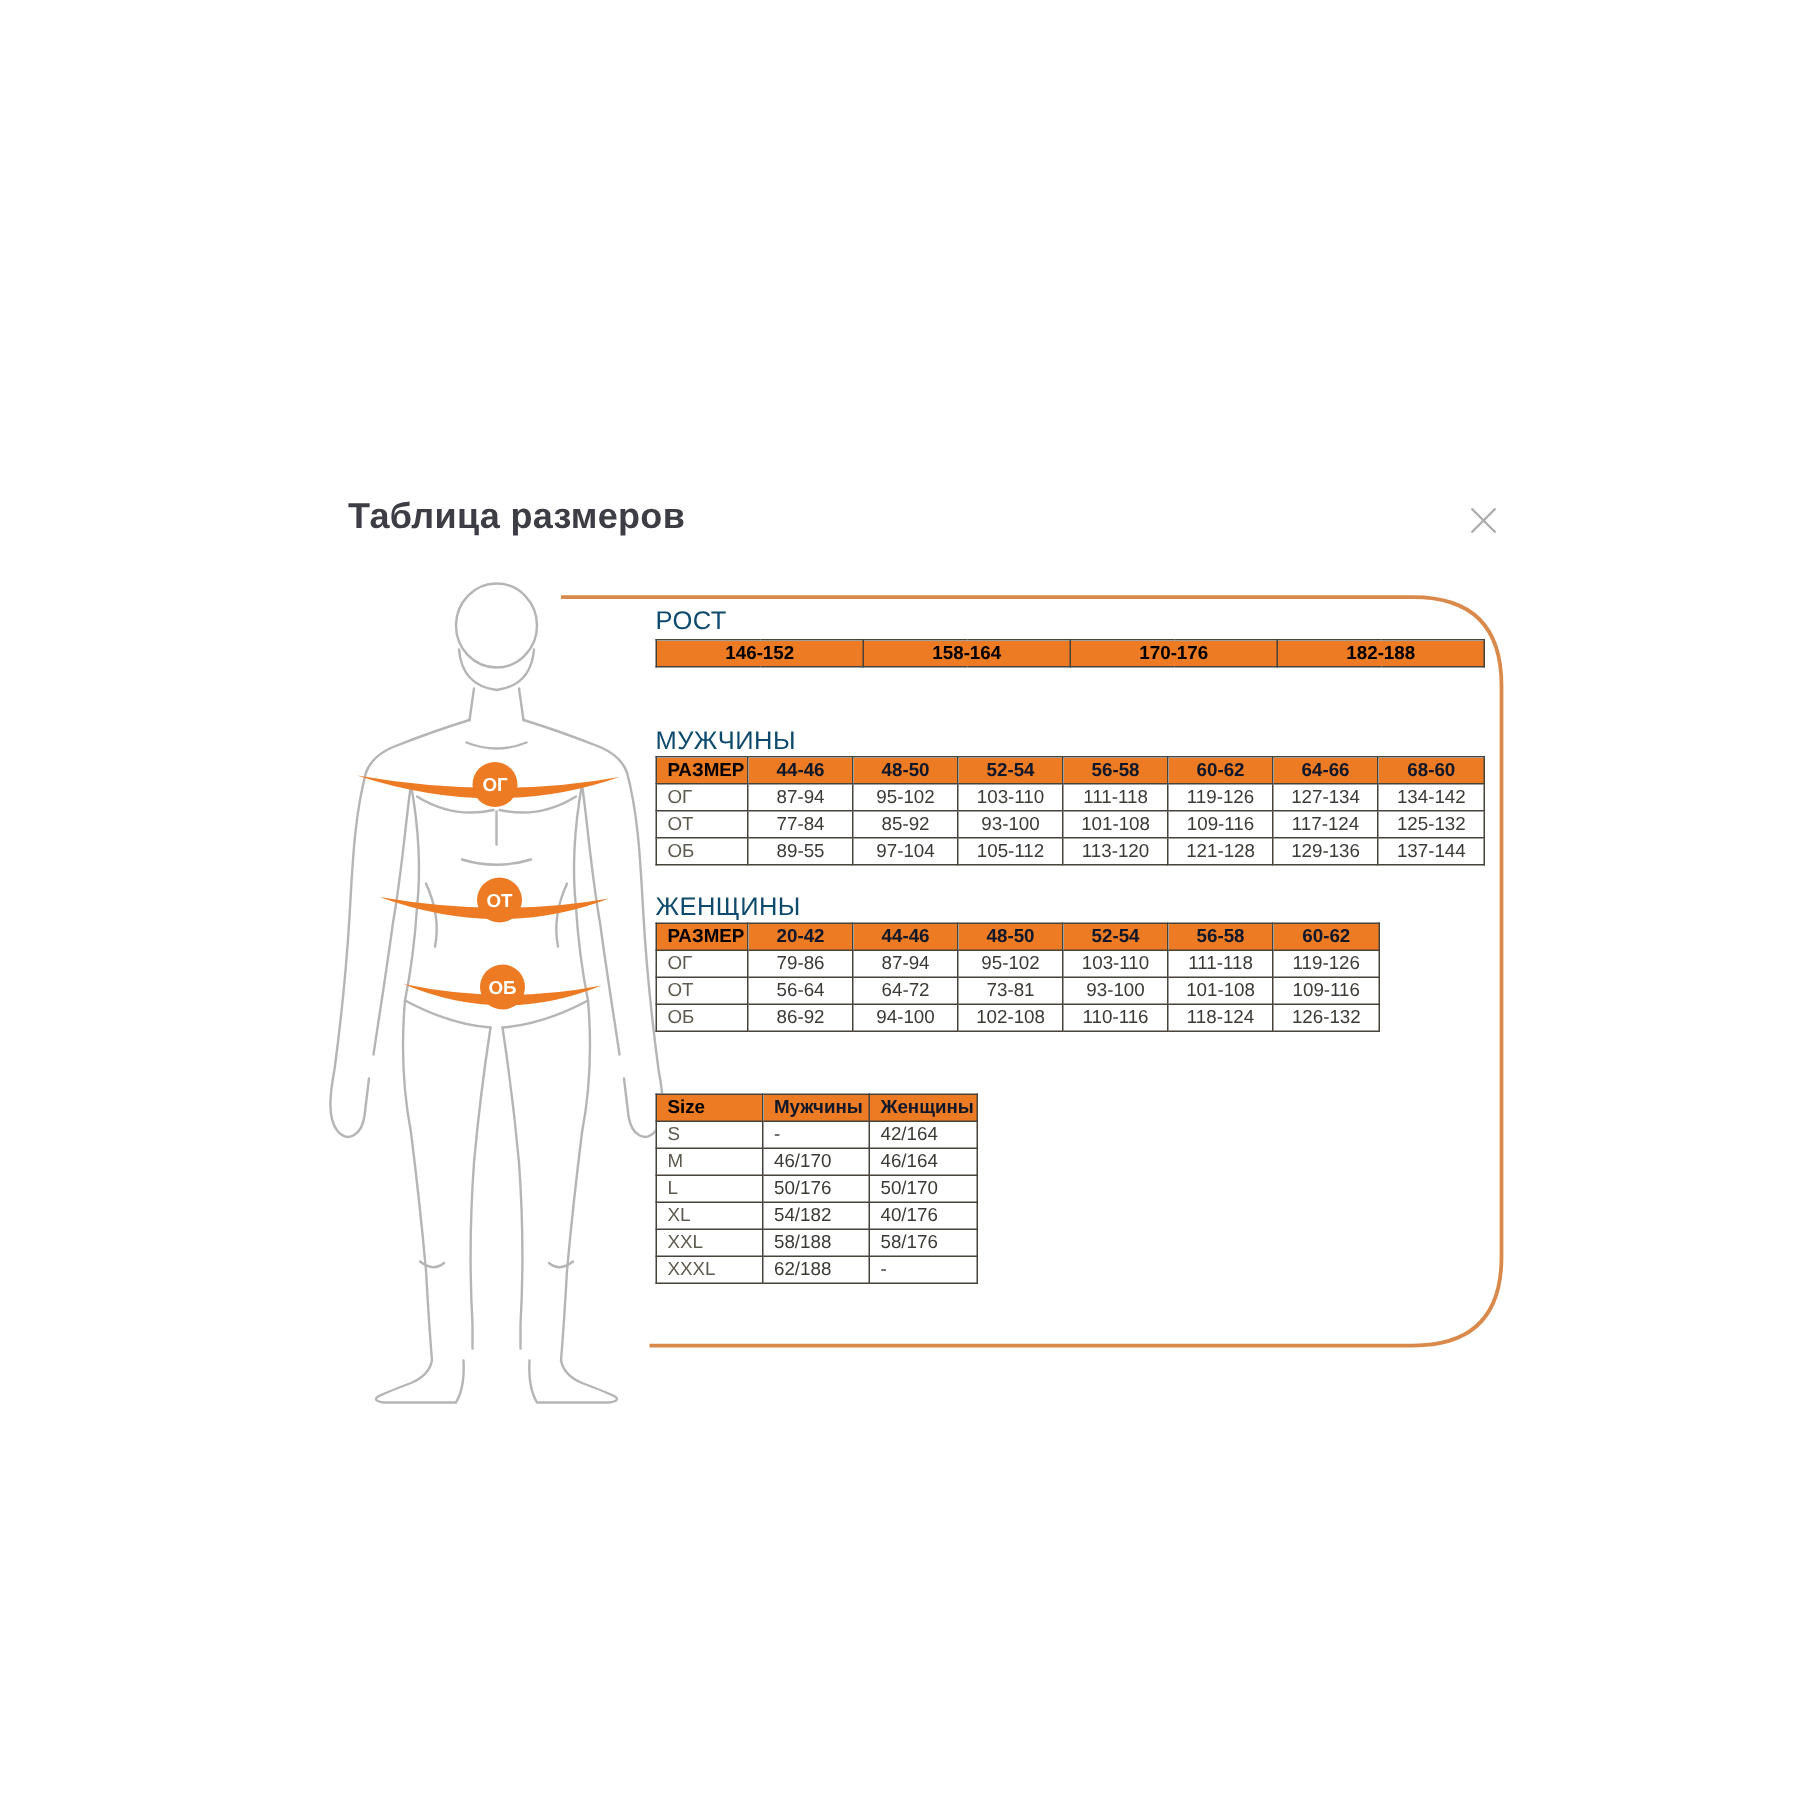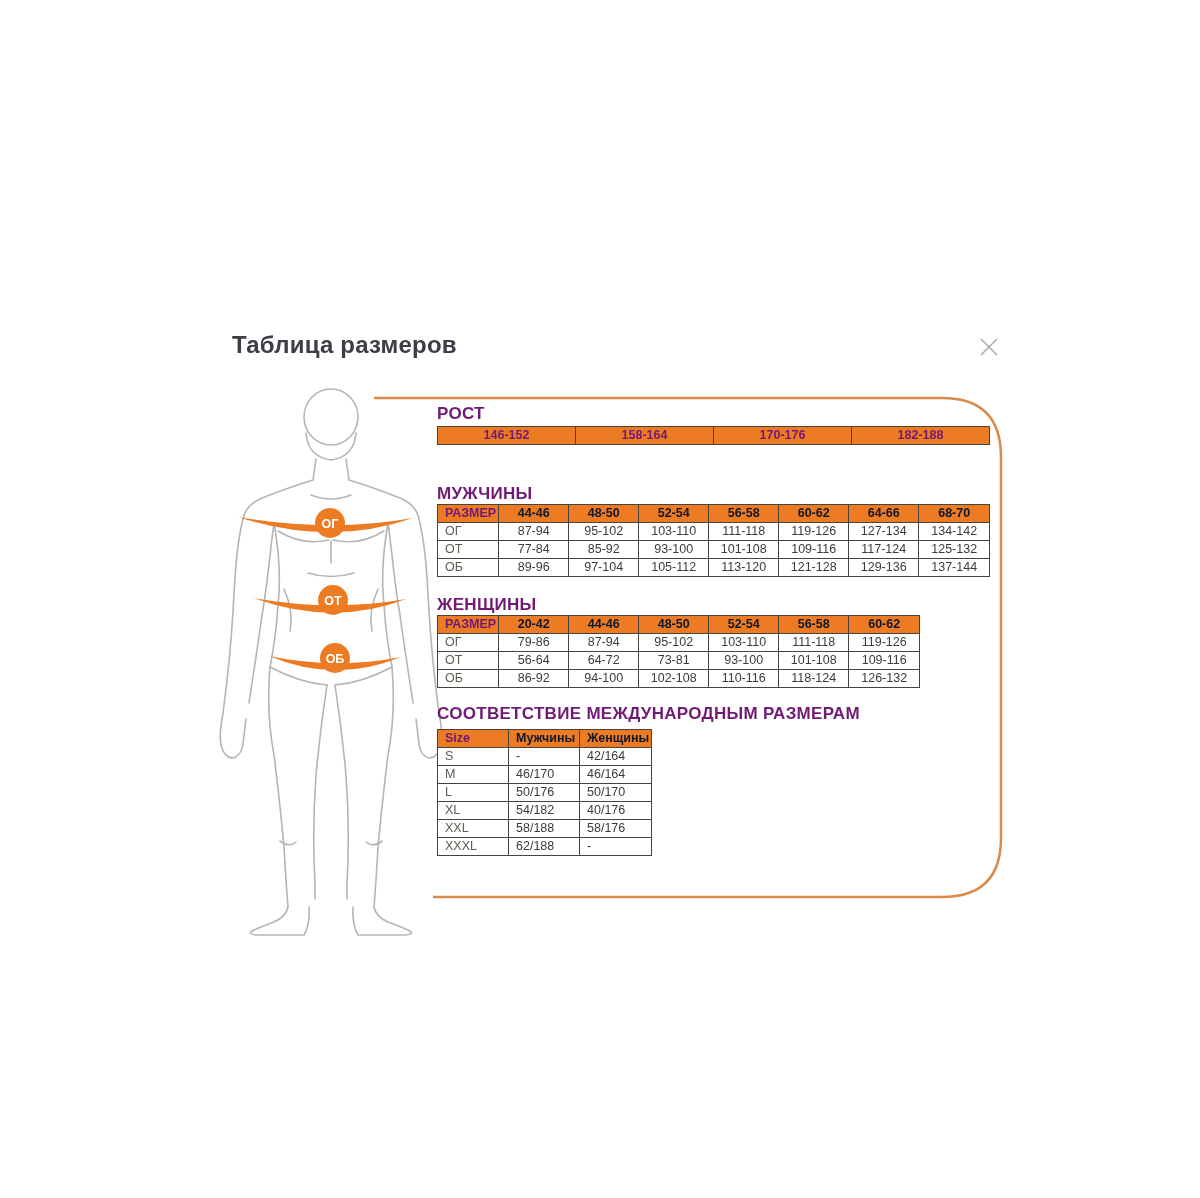--- a/index.html
+++ b/index.html
@@ -3,28 +3,28 @@
 <meta charset="utf-8">
 <style>
   html,body{margin:0;padding:0;background:#fff;}
   #canvas{
     position:relative;width:1200px;height:941px;background:#ffffff;
     font-family:"Liberation Sans", sans-serif;overflow:hidden;
   }
   .abs{position:absolute;}
   .modal-title{left:232px;top:331px;font-size:24px;font-weight:700;color:#3d3d46;letter-spacing:0.2px;}
   .close-btn{left:977px;top:335px;width:24px;height:24px;cursor:pointer;}
-  .sec{position:absolute;color:#701a75;font-weight:700;font-size:17px;letter-spacing:0.3px;}
+  .sec{position:absolute;color:#0c4a6e;font-weight:400;font-size:17px;letter-spacing:0.3px;}
   .size-table{position:absolute;border-collapse:collapse;table-layout:fixed;background:#fff;}
   .size-table td{
     border:1px solid #47433a;height:17px;padding:0 2px;font-size:12.5px;line-height:1;
     color:#3d3b36;text-align:center;white-space:nowrap;overflow:hidden;
   }
   .size-table td.h{background:#ED7B23;font-weight:700;}
-  .size-table td.w{color:#701a75;}
+  .size-table td.w{color:#000000;}
   .size-table td.d{color:#0f172a;}
   .size-table td.L{text-align:right;padding-left:7px;}
   .size-table td.lbl{text-align:left;padding-left:7px;color:#5e5a50;}
   #intl-table td{text-align:left;padding-left:7px;}
   .logo-brand{position:absolute;left:54px;top:0px;font-size:31px;font-weight:800;color:#151515;letter-spacing:0.5px;}
   .logo-reg{font-size:10px;vertical-align:14px;font-weight:700;}
   .logo-sub{position:absolute;left:119px;top:37px;font-size:15px;font-weight:800;color:#151515;letter-spacing:4px;}
 </style>
 </head>
 <body>
@@ -86,21 +86,20 @@
     <g fill="#ffffff" font-size="12.5" font-weight="bold" text-anchor="middle" font-family="Liberation Sans, sans-serif">
       <text x="120" y="144.5">ОГ</text>
       <text x="123" y="221.5">ОТ</text>
       <text x="125" y="279.5">ОБ</text>
     </g>
   </svg>
 
   <div class="sec" style="left:437px;top:404px">РОСТ</div>
   <div class="sec" style="left:437px;top:484px">МУЖЧИНЫ</div>
   <div class="sec" style="left:437px;top:595px">ЖЕНЩИНЫ</div>
-  <div class="sec" style="left:437px;top:704px">СООТВЕТСТВИЕ МЕЖДУНАРОДНЫМ РАЗМЕРАМ</div>
 
   <table id="rost-table" class="size-table" style="left:437px;top:426px">
       <colgroup>
         <col style="width: 69px;">
         <col style="width: 69px;">
         <col style="width: 69px;">
         <col style="width: 69px;">
         <col style="width: 69px;">
         <col style="width: 69px;">
         <col style="width: 69px;">
@@ -128,21 +127,21 @@
       </colgroup>
       <tbody>
         <tr>
           <td class="h w L">РАЗМЕР</td>
           <td class="h d">44-46</td>
           <td class="h d">48-50</td>
           <td class="h d">52-54</td>
           <td class="h d">56-58</td>
           <td class="h d">60-62</td>
           <td class="h d">64-66</td>
-          <td class="h d">68-70</td>
+          <td class="h d">68-60</td>
         </tr>
         <tr>
           <td class="lbl">ОГ</td>
           <td>87-94</td>
           <td>95-102</td>
           <td>103-110</td>
           <td>111-118</td>
           <td>119-126</td>
           <td>127-134</td>
           <td>134-142</td>
@@ -152,21 +151,21 @@
           <td>77-84</td>
           <td>85-92</td>
           <td>93-100</td>
           <td>101-108</td>
           <td>109-116</td>
           <td>117-124</td>
           <td>125-132</td>
         </tr>
         <tr>
           <td class="lbl">ОБ</td>
-          <td>89-96</td>
+          <td>89-55</td>
           <td>97-104</td>
           <td>105-112</td>
           <td>113-120</td>
           <td>121-128</td>
           <td>129-136</td>
           <td>137-144</td>
         </tr>
       </tbody>
     </table>
   <table id="women-table" class="size-table" style="left:437px;top:615px">

